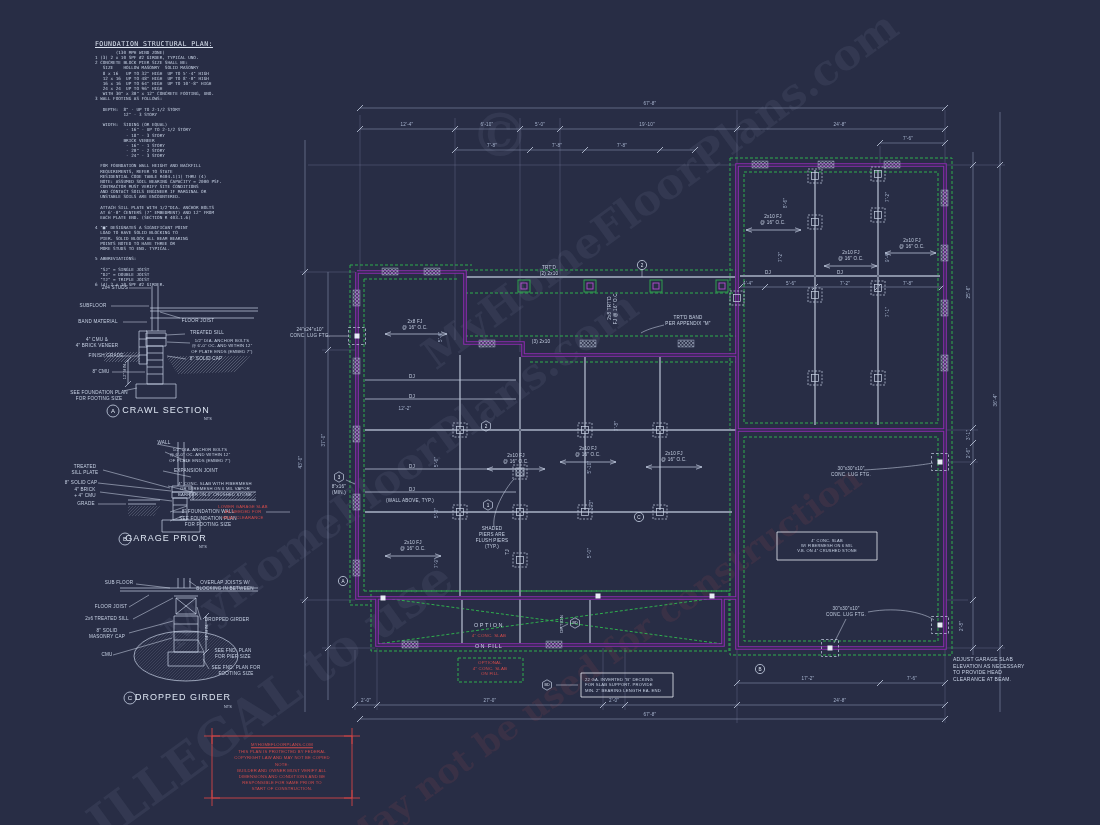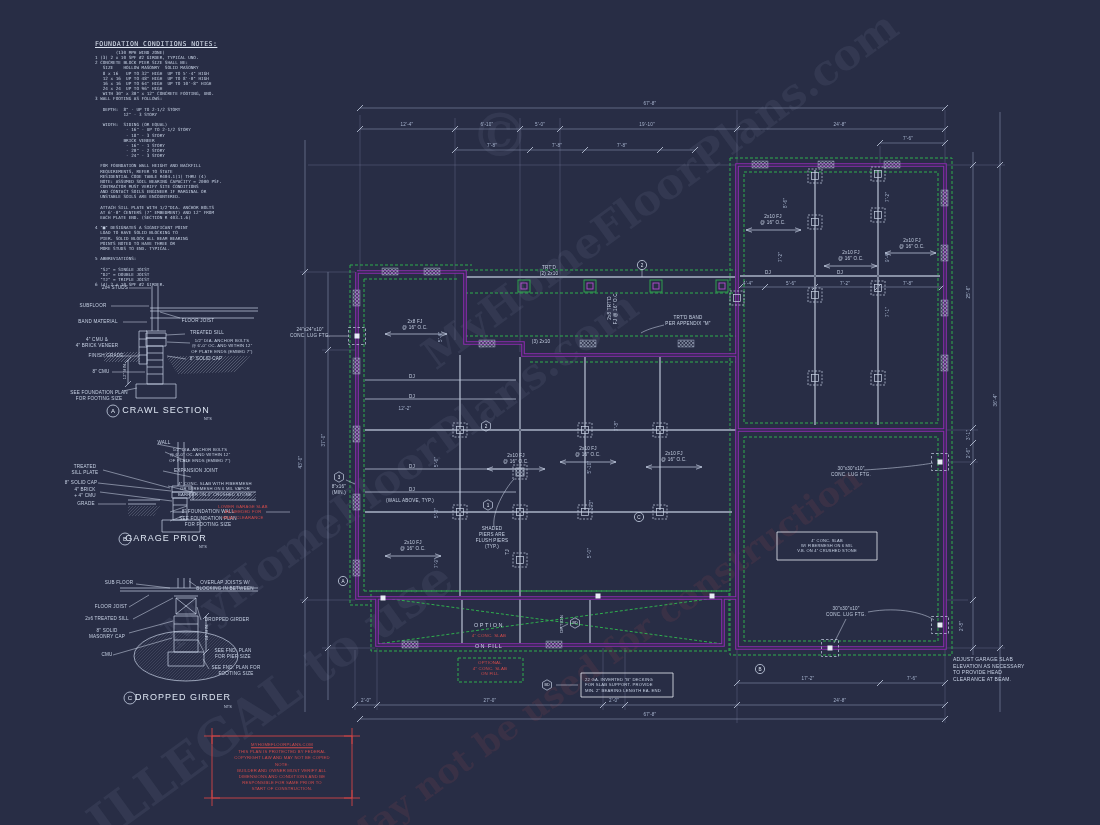--- a/index.html
+++ b/index.html
@@ -231,21 +231,21 @@
           <text x="125" y="539.5" fill="#dde5f2" font-size="6" text-anchor="middle" dominant-baseline="middle" font-family="&quot;Liberation Sans&quot;,sans-serif">B</text>
         </g>
         <g>
           <circle cx="130" cy="698" r="6" fill="none" stroke="#c9d3e6" stroke-width="0.8"></circle>
           <text x="130" y="698.5" fill="#dde5f2" font-size="6" text-anchor="middle" dominant-baseline="middle" font-family="&quot;Liberation Sans&quot;,sans-serif">C</text>
         </g>
       </g>
   </svg>
 
   <div id="notes">
-    <div id="notes-title">FOUNDATION CONDITIONS NOTES:</div>
+    <div id="notes-title">FOUNDATION STRUCTURAL PLAN:</div>
     <div id="notes-lines"><div>        (130 MPH WIND ZONE)</div><div>1 (3) 2 x 10 SPF #2 GIRDER, TYPICAL UNO.</div><div>2 CONCRETE BLOCK PIER SIZE SHALL BE:</div><div>   SIZE    HOLLOW MASONRY  SOLID MASONRY</div><div>   8 x 16   UP TO 32" HIGH  UP TO 5'-4" HIGH</div><div>   12 x 16  UP TO 48" HIGH  UP TO 8'-0" HIGH</div><div>   16 x 16  UP TO 64" HIGH  UP TO 10'-8" HIGH</div><div>   24 x 24  UP TO 96" HIGH</div><div>   WITH 30" x 30" x 12" CONCRETE FOOTING, UNO.</div><div>3 WALL FOOTING AS FOLLOWS:</div><div> </div><div>   DEPTH:  8" - UP TO 2-1/2 STORY</div><div>           12" - 3 STORY</div><div> </div><div>   WIDTH:  SIDING (OR EQUAL)</div><div>            - 16" - UP TO 2-1/2 STORY</div><div>            - 18" - 3 STORY</div><div>           BRICK VENEER</div><div>            - 16" - 1 STORY</div><div>            - 20" - 2 STORY</div><div>            - 24" - 3 STORY</div><div> </div><div>  FOR FOUNDATION WALL HEIGHT AND BACKFILL</div><div>  REQUIREMENTS, REFER TO STATE</div><div>  RESIDENTIAL CODE TABLE R404.1(1) THRU (4)</div><div>  NOTE: ASSUMED SOIL BEARING CAPACITY = 2000 PSF.</div><div>  CONTRACTOR MUST VERIFY SITE CONDITIONS</div><div>  AND CONTACT SOILS ENGINEER IF MARGINAL OR</div><div>  UNSTABLE SOILS ARE ENCOUNTERED.</div><div> </div><div>  ATTACH SILL PLATE WITH 1/2"DIA. ANCHOR BOLTS</div><div>  AT 6'-0" CENTERS (7" EMBEDMENT) AND 12" FROM</div><div>  EACH PLATE END. (SECTION R 403.1.6)</div><div> </div><div>4 "■" DESIGNATES A SIGNIFICANT POINT</div><div>  LOAD TO HAVE SOLID BLOCKING TO</div><div>  PIER. SOLID BLOCK ALL BEAM BEARING</div><div>  POINTS NOTED TO HAVE THREE OR</div><div>  MORE STUDS TO END. TYPICAL.</div><div> </div><div>5 ABBREVIATIONS:</div><div> </div><div>  "SJ" = SINGLE JOIST</div><div>  "DJ" = DOUBLE JOIST</div><div>  "TJ" = TRIPLE JOIST</div><div>6 (4) 2 x 10 SPF #2 GIRDER.</div></div>
   </div>
 
   <div id="ann-layer">
       <div class="ann dim" style="left: 650px; top: 104px; font-size: 4.6px; transform: translate(-50%, -50%);">67'-8"</div>
       <div class="ann dim" style="left: 407px; top: 125px; font-size: 4.6px; transform: translate(-50%, -50%);">12'-4"</div>
       <div class="ann dim" style="left: 487px; top: 125px; font-size: 4.6px; transform: translate(-50%, -50%);">6'-10"</div>
       <div class="ann dim" style="left: 540px; top: 125px; font-size: 4.6px; transform: translate(-50%, -50%);">5'-0"</div>
       <div class="ann dim" style="left: 647px; top: 125px; font-size: 4.6px; transform: translate(-50%, -50%);">19'-10"</div>
       <div class="ann dim" style="left: 840px; top: 125px; font-size: 4.6px; transform: translate(-50%, -50%);">24'-8"</div>

